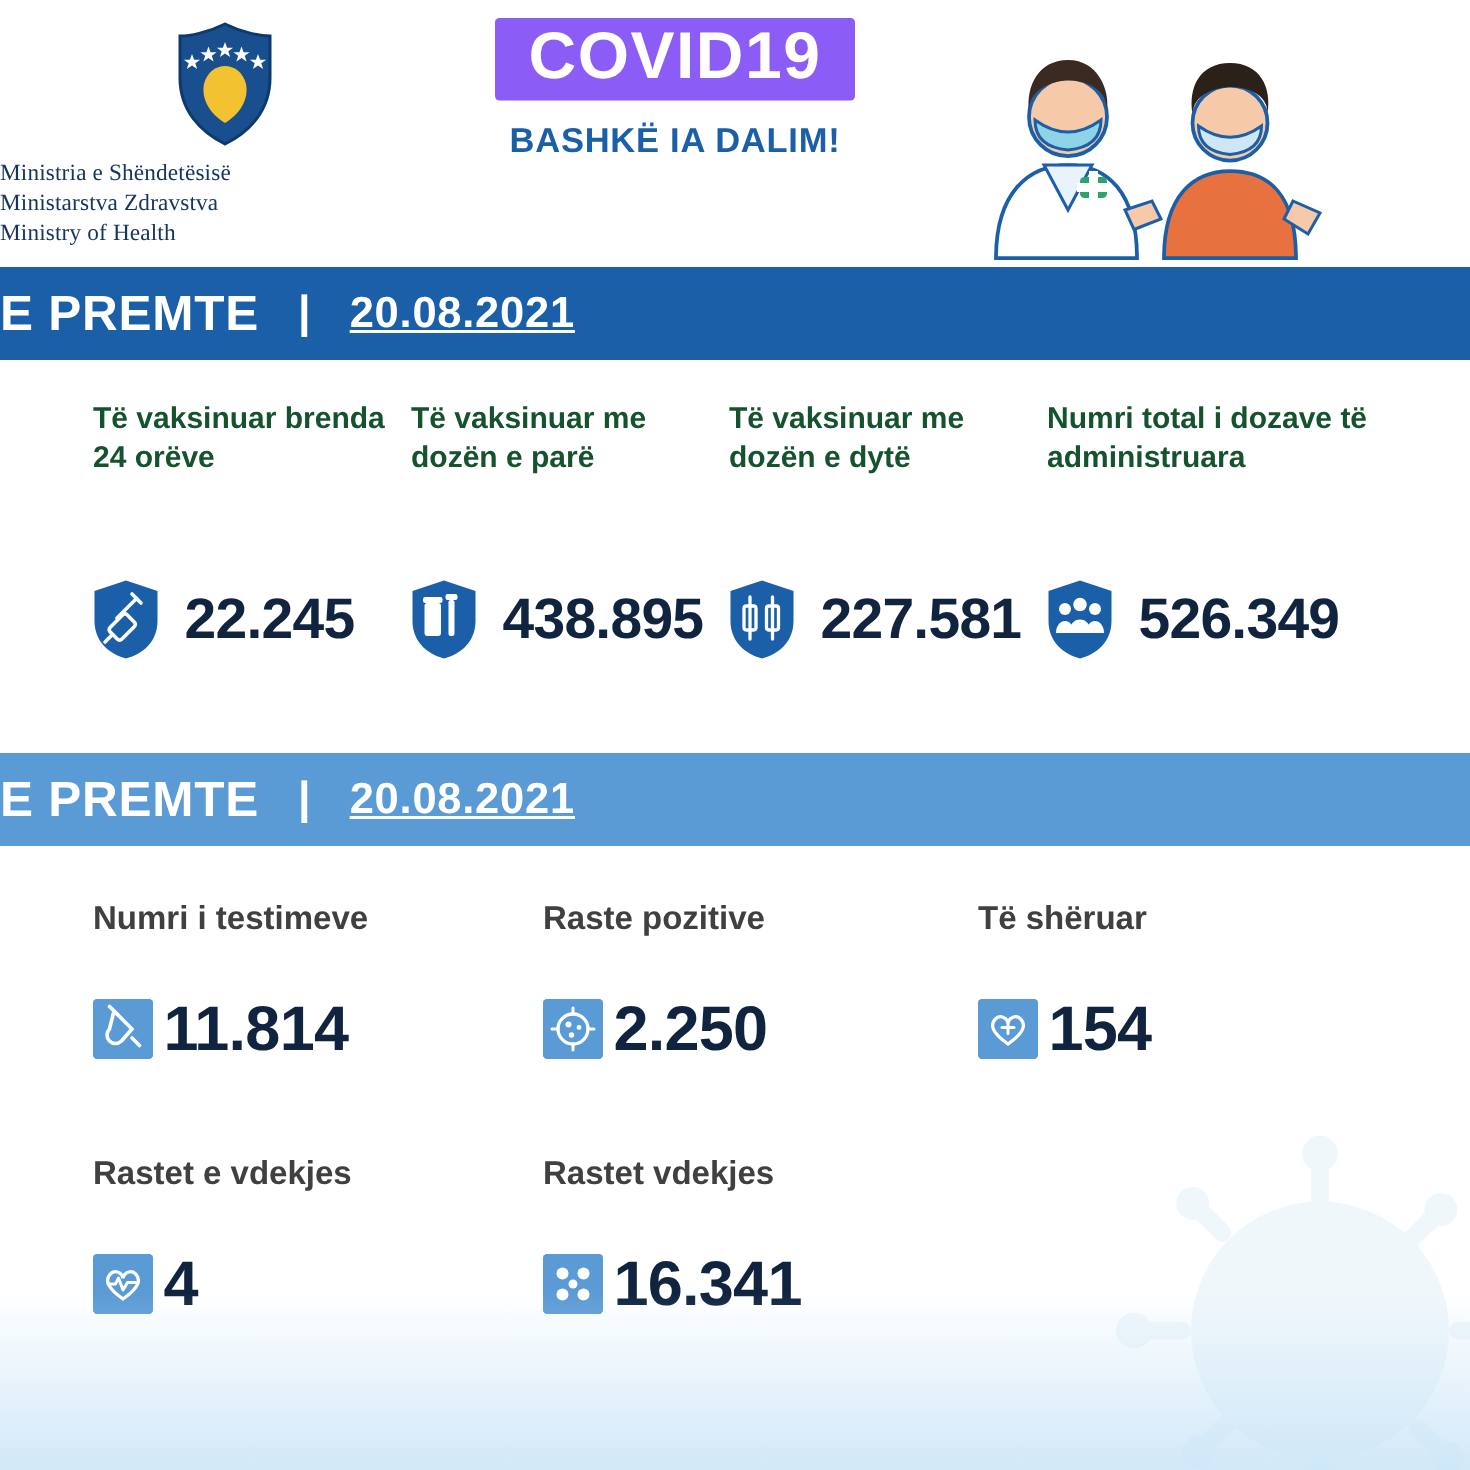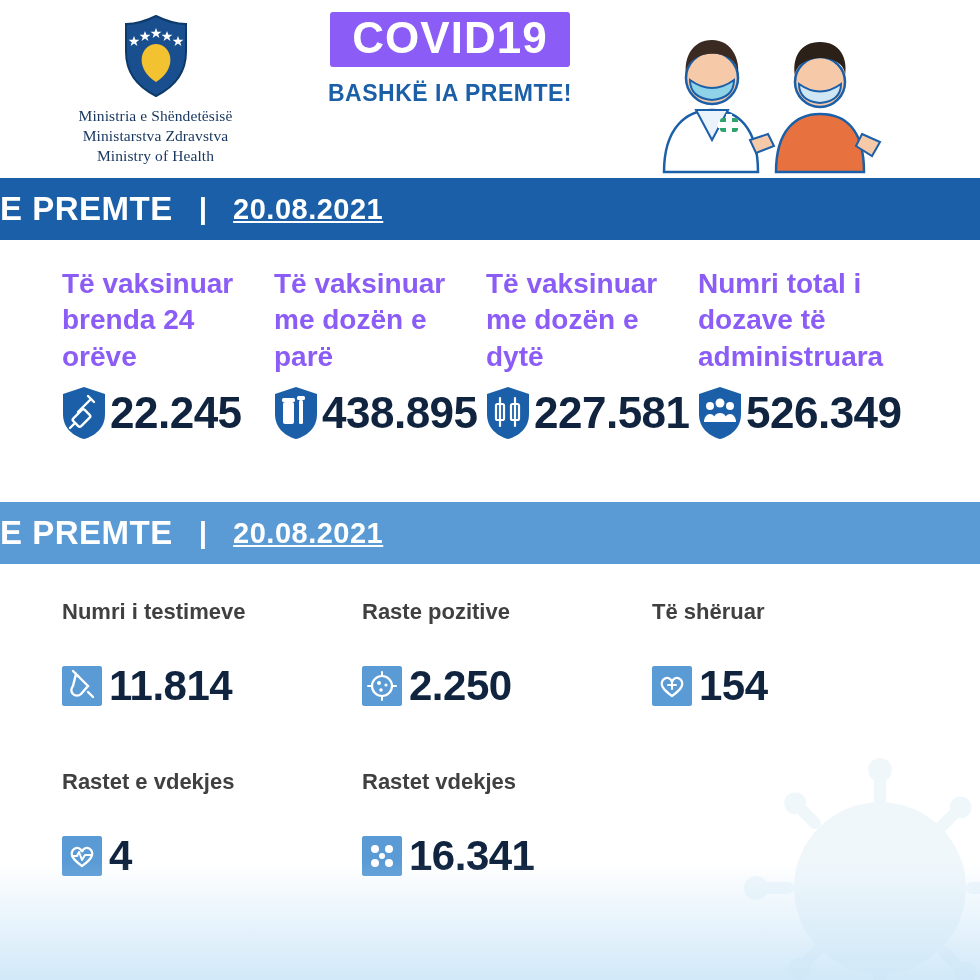--- a/index.html
+++ b/index.html
@@ -19,22 +19,21 @@
   .header {
     position: relative;
     height: 178px;
     display: flex;
     align-items: flex-start;
     background: #ffffff;
   }
   .ministry {
     width: 300px;
     padding-top: 14px;
-    text-align: center;
-    padding-left: 11px;
+    text-align: left;
   }
   .coat {
     width: 68px; height: 84px;
     margin: 0 auto;
     position: relative;
   }
   .ministry-lines {
     margin-top: 8px;
     color: #16355e;
     font-family: "Liberation Serif", serif;
@@ -100,37 +99,37 @@
 
   
   .vax {
     height: 262px;
     padding: 26px 30px 0 62px;
     display: flex;
     align-items: flex-start;
   }
   .vax-col { position: relative; }
   .vax-col .label {
-    color: #8b5cf6;
-    font-weight: bold;
-    font-size: 28px;
+    color: #14532d;
+    font-weight: bold;
+    font-size: 20px;
     line-height: 1.3;
     min-height: 116px;
   }
   .vax-row {
     display: flex;
     align-items: center;
     margin-top: 4px;
   }
   .vax-row .num {
     color: #10243f;
     font-weight: bold;
-    font-size: 44px;
+    font-size: 38px;
     letter-spacing: -.5px;
-    margin-left: 4px;
+    margin-left: 17px;
     white-space: nowrap;
   }
   .shield {
     width: 44px; height: 54px;
     flex: 0 0 44px;
   }
 
   
   .stats {
     position: relative;
@@ -209,21 +208,21 @@
       </div>
       <div class="ministry-lines">
         <div>Ministria e Shëndetësisë</div>
         <div>Ministarstva Zdravstva</div>
         <div>Ministry of Health</div>
       </div>
     </div>
 
     <div class="covid-logo">
       <div class="covid-bar">COVID19</div>
-      <div class="covid-sub">BASHKË IA PREMTE!</div>
+      <div class="covid-sub">BASHKË IA DALIM!</div>
     </div>
 
     <div class="illustration">
       <svg width="300" height="178" viewBox="0 0 300 178">
 
         <g>
           <path d="M64 172 C64 128 86 110 112 110 C138 110 158 128 158 172 Z" fill="#ffffff" stroke="#1a5fa8" stroke-width="2.5"></path>
           <path d="M96 110 L112 140 L128 110 Z" fill="#eaf2fb" stroke="#1a5fa8" stroke-width="2"></path>
           <circle cx="112" cy="78" r="26" fill="#f6c9a8" stroke="#1a5fa8" stroke-width="2.5"></circle>
           <path d="M86 74 C86 48 138 46 138 74 C140 60 132 40 112 40 C92 40 84 58 86 74 Z" fill="#3a2a22"></path>

